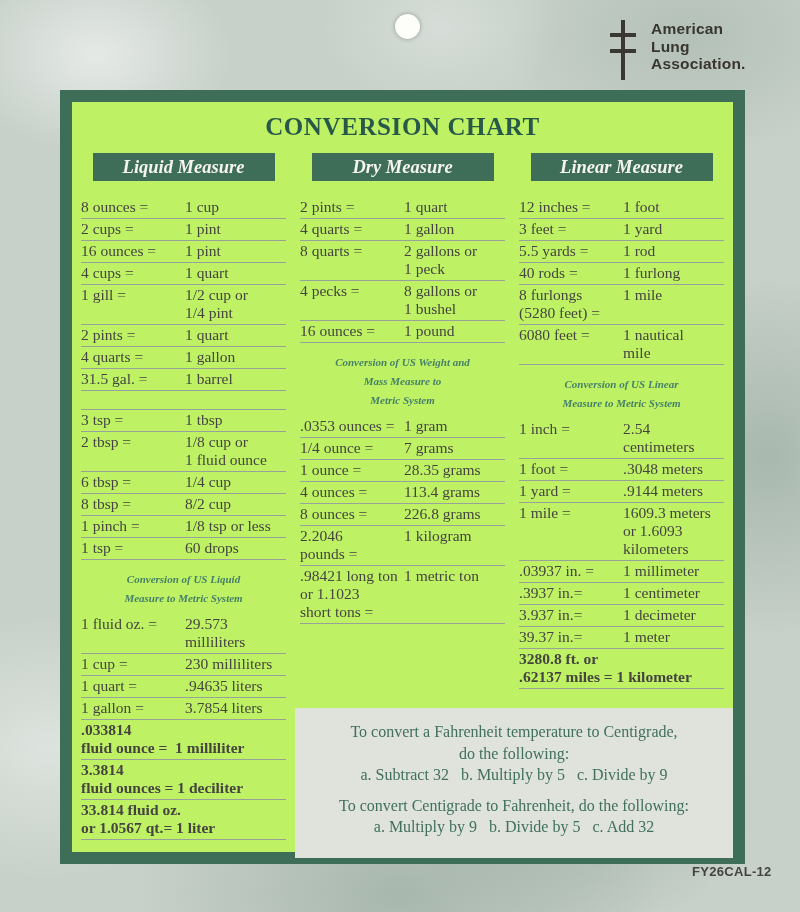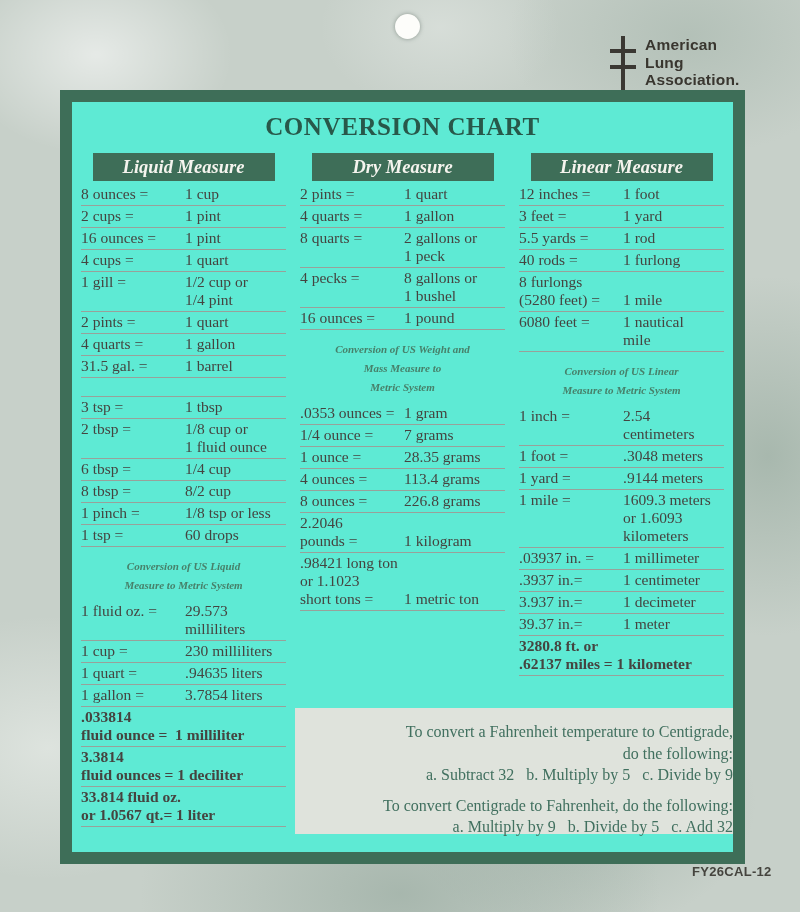--- a/index.html
+++ b/index.html
@@ -14,61 +14,61 @@
       radial-gradient(300px 220px at 6% 82%, rgba(236,240,236,.6), rgba(236,240,236,0) 60%),
       radial-gradient(420px 260px at 50% 98%, rgba(136,158,146,.5), rgba(136,158,146,0) 62%),
       radial-gradient(240px 160px at 32% 42%, rgba(230,236,230,.5), rgba(230,236,230,0) 60%),
       radial-gradient(300px 220px at 72% 88%, rgba(120,146,133,.35), rgba(120,146,133,0) 60%),
       radial-gradient(200px 140px at 55% 3%, rgba(225,230,226,.6), rgba(225,230,226,0) 60%);
   }
   .punch-hole{
     position:absolute;left:395px;top:14px;width:25px;height:25px;border-radius:50%;
     background:#fdfdfa;box-shadow:0 0 4px rgba(80,95,86,.55);
   }
-  .logo{position:absolute;left:608px;top:36px;display:flex;gap:7px;}
+  .logo{position:absolute;left:608px;top:20px;display:flex;gap:13px;}
   .cross{position:relative;width:30px;height:60px;}
   .cross i{position:absolute;background:#3b3833;display:block;}
   .cross .v{left:13px;top:0;width:4px;height:60px;}
   .cross .b1{left:2px;top:13px;width:26px;height:4px;}
   .cross .b2{left:2px;top:29px;width:26px;height:4px;}
   .logo-text{
     font-family:"Liberation Sans",sans-serif;font-size:15.5px;line-height:17.5px;
     font-weight:bold;color:#39362f;letter-spacing:.2px;white-space:pre;
   }
   .card{
     position:absolute;left:60px;top:90px;width:685px;height:774px;box-sizing:border-box;
-    background:#5eead4;border:12px solid #3e6e58;
+    background:#bef264;border:12px solid #3e6e58;
   }
   .title{
     text-align:center;font-size:25px;font-weight:bold;color:#28584a;
     letter-spacing:.6px;margin:10px 0 12px;line-height:29px;
   }
   .cols{display:flex;gap:14px;padding:0 9px;}
   .col{width:205px;flex:none;}
   .col-header{
     background:#3e6e58;color:#f5f4ee;font-style:italic;font-weight:bold;
     text-align:center;font-size:18.5px;height:28px;line-height:28px;
-    width:182px;margin:0 auto 3px;
+    width:182px;margin:0 auto 16px;
   }
   .row{
     display:flex;align-items:flex-start;border-bottom:1px solid #98a19a;
     padding:1px 0 2px;font-size:15.5px;line-height:18px;color:#454440;
   }
-  .row.bottom{align-items:flex-end;}
+  .row.bottom{align-items:flex-start;}
   .row.blockrow{display:block;white-space:pre;font-weight:bold;}
   .cl{flex:0 0 104px;white-space:pre;}
   .cr{flex:1;white-space:pre;}
   .spacer{height:18px;border-bottom:1px solid #98a19a;}
   .sec-heading{
     color:#47806a;font-weight:bold;font-style:italic;text-align:center;
     font-size:11px;line-height:19px;margin:10px 0 6px;white-space:pre;
   }
   .temp-box{
-    position:absolute;left:223px;top:606px;width:438px;height:126px;box-sizing:border-box;
-    background:#dfe3dc;color:#41705f;text-align:right;
+    position:absolute;left:223px;top:606px;width:438px;height:150px;box-sizing:border-box;
+    background:#dfe3dc;color:#41705f;text-align:center;
     font-size:16px;line-height:21.5px;padding-top:13px;
   }
   .temp-box p{margin:0 0 9px;white-space:pre;}
   .footer-code{
     position:absolute;left:692px;top:864px;
     font-family:"Liberation Sans",sans-serif;font-size:13px;font-weight:bold;
     color:#45443e;letter-spacing:.3px;
   }
 </style>
 </head>

